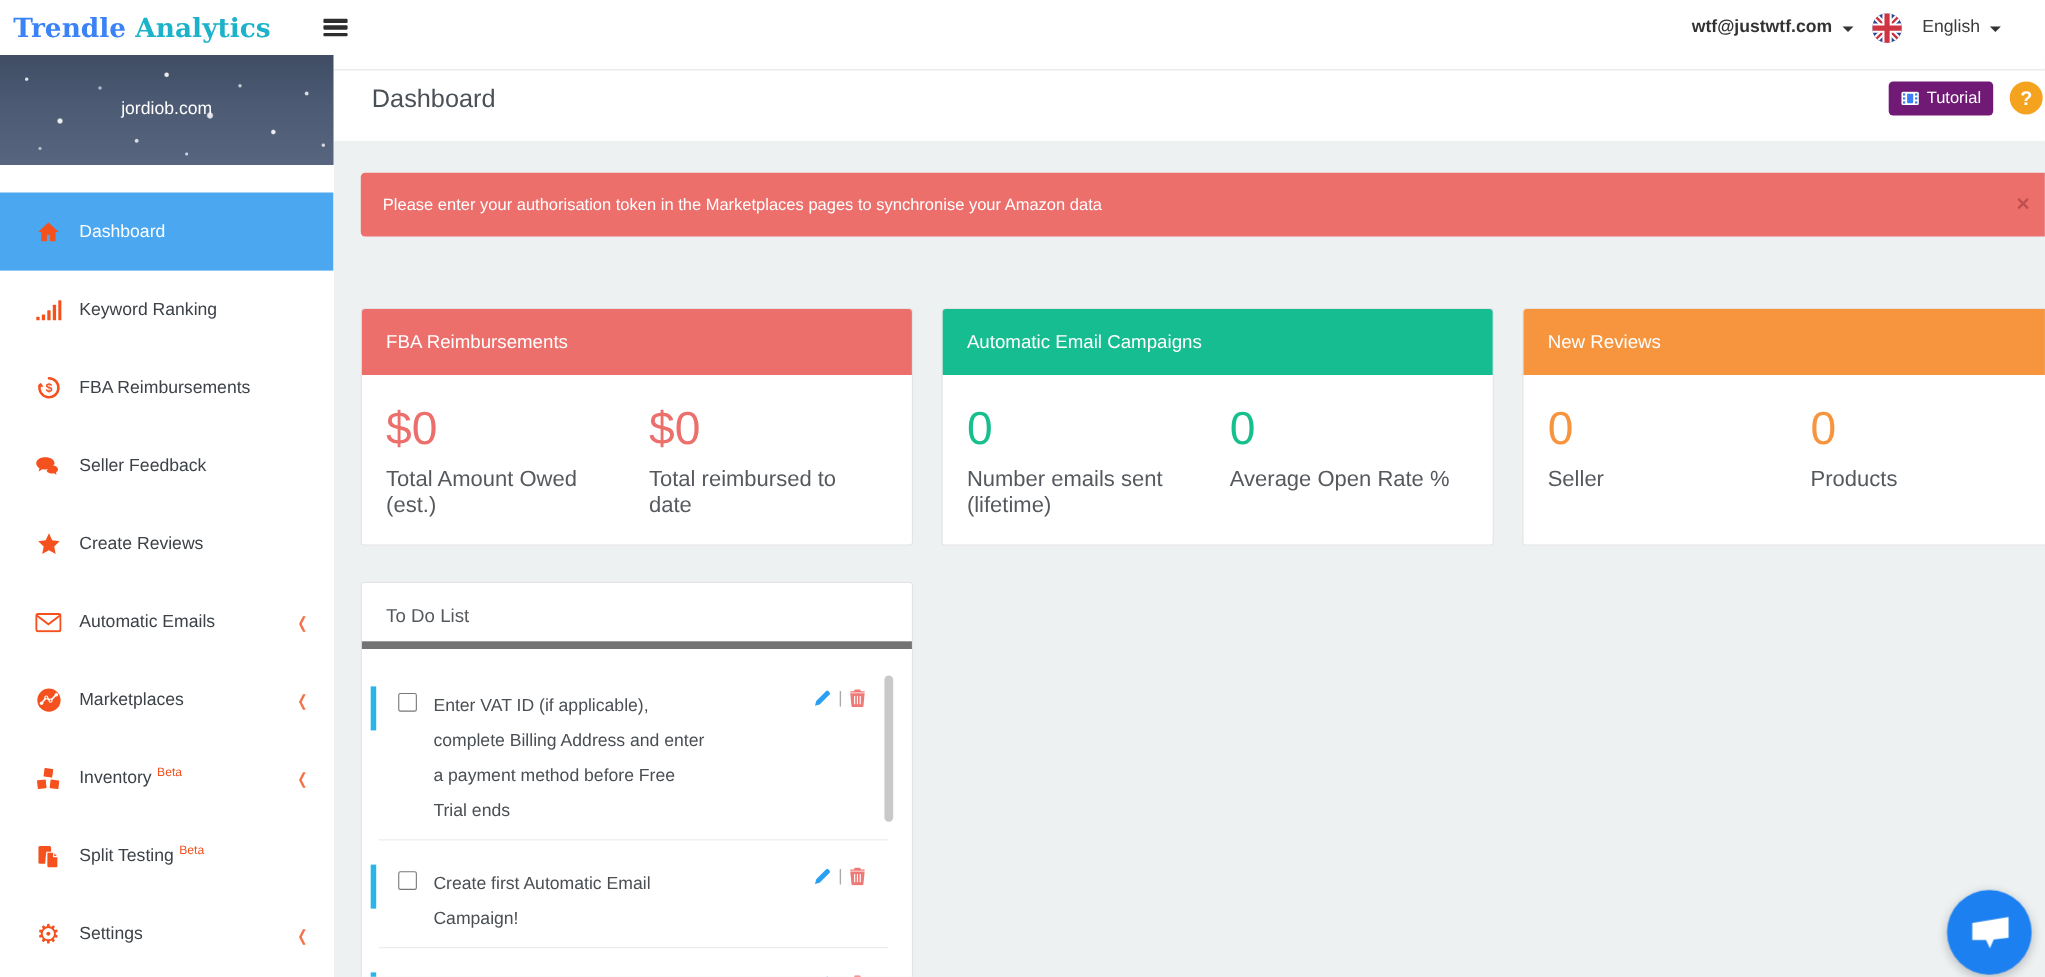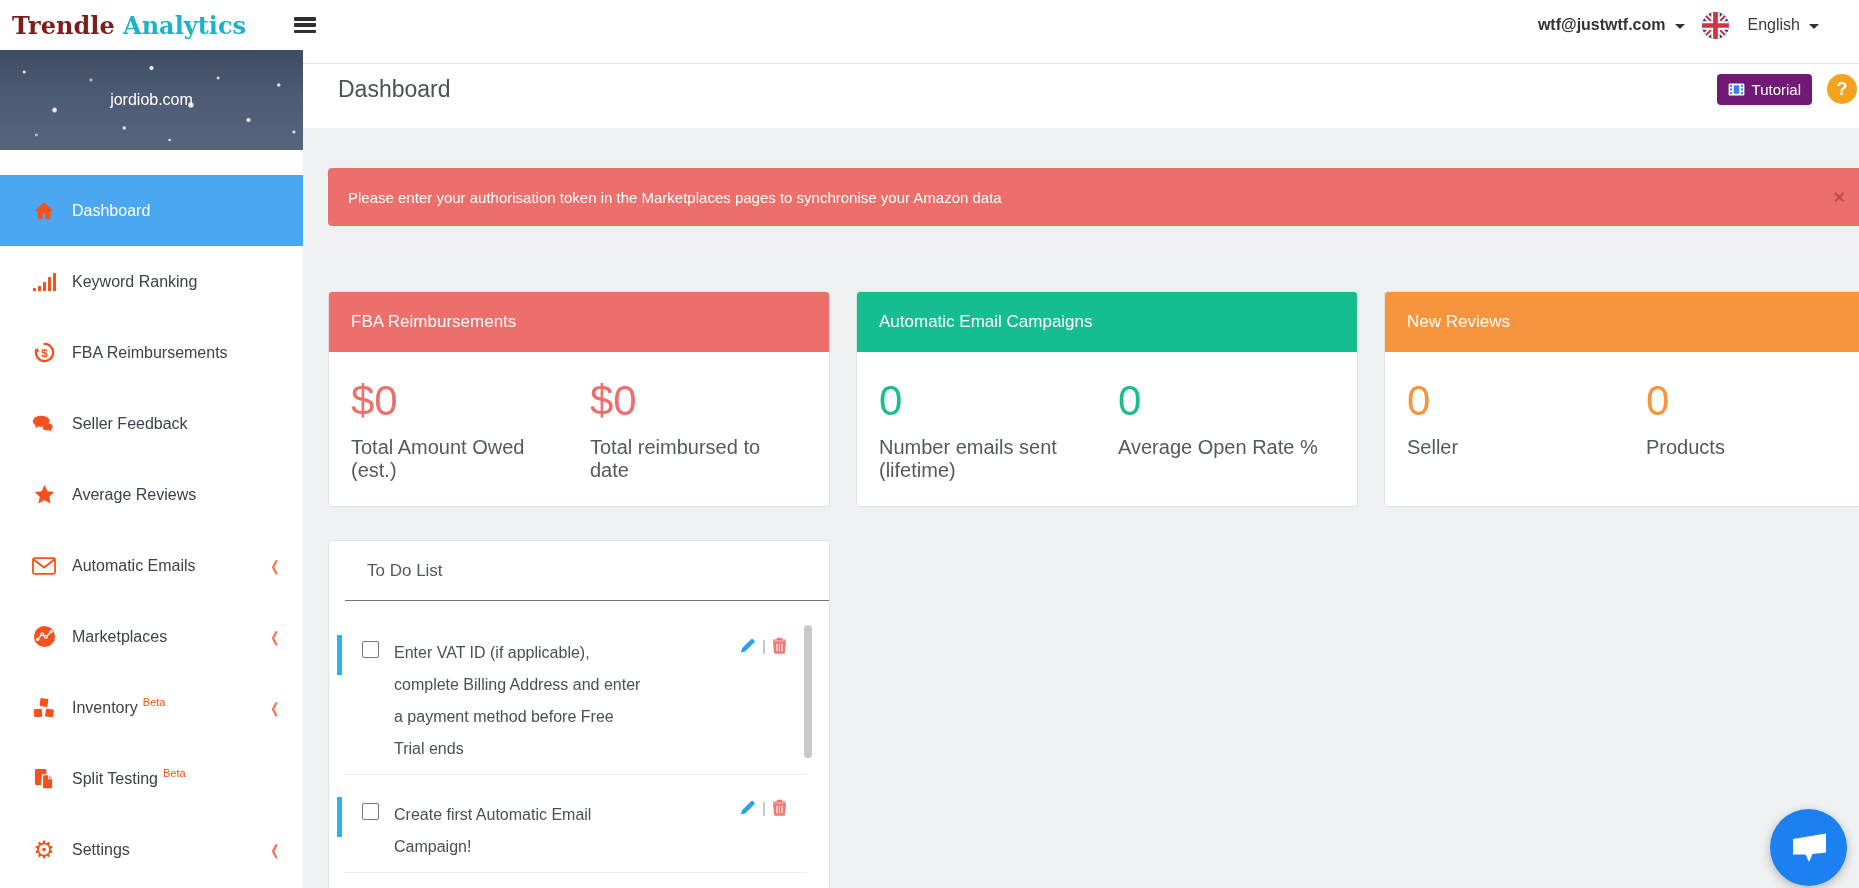--- a/index.html
+++ b/index.html
@@ -3,21 +3,21 @@
 <meta charset="utf-8">
 <style>
   * { margin:0; padding:0; box-sizing:border-box; }
   html,body { width:1859px; height:888px; overflow:hidden; background:#eef1f2;
               font-family:"Liberation Sans", sans-serif; }
 
   
   .topbar { position:fixed; top:0; left:0; width:1859px; height:50px; background:#fff; z-index:30;
             display:flex; align-items:center; }
   .logo { margin-left:12px; font-family:"DejaVu Serif", serif; font-weight:bold; font-size:24px; white-space:nowrap; }
-  .logo .lp { color:#7f1d1d; }
+  .logo .lp { color:#3b82f6; }
   .logo .ls { color:#1cb2c9; }
   .hamburger { margin-left:48px; width:22px; height:16px; display:flex; flex-direction:column; justify-content:space-between; cursor:pointer; }
   .hamburger div { height:3.5px; background:#2e2e2e; border-radius:1px; }
   .topbar-right { position:absolute; right:40px; top:0; height:50px; display:flex; align-items:center; gap:9px; }
   .user-email { font-weight:bold; font-size:16px; color:#333; }
   .caret { width:0; height:0; border-left:5px solid transparent; border-right:5px solid transparent; border-top:5px solid #333; margin-top:3px; }
   .flag { width:27px; height:27px; margin-left:8px; }
   .lang { font-size:16px; color:#3a3a3a; margin-left:10px; }
 
   
@@ -59,38 +59,38 @@
   .page-title { font-size:23px; color:#4b5056; flex:1 1 auto; }
   .tutorial-btn { display:flex; align-items:center; gap:7px; background:#701a75; color:#fff; font-size:15px;
                   border:none; border-radius:4px; height:31px; padding:0 11px; cursor:pointer; flex:0 0 auto; }
   .help-circle { flex:0 0 auto; width:30px; height:30px; border-radius:50%; background:#f5a31f; color:#fff;
                  font-weight:bold; font-size:18px; display:flex; align-items:center; justify-content:center;
                  margin-left:15px; margin-right:-13px; cursor:pointer; }
 
   .content { padding:29px 0 0 25px; }
 
   .alert { position:relative; background:#ec6f6c; border-radius:4px 0 0 4px; height:58px; display:flex; align-items:center;
-           padding-left:20px; color:#fff; font-size:15px;margin-top:11px; }
+           padding-left:20px; color:#fff; font-size:15px; }
   .alert-close { position:absolute; right:13px; top:50%; transform:translateY(-50%); color:#bf4f4c;
                  font-weight:bold; font-size:16px; cursor:pointer; }
 
   .cards-row { display:flex; gap:26px; margin-top:65px; }
   .card { width:502px; flex:0 0 auto; background:#fff; border:1px solid #e3e3e3; border-radius:3px; }
   .card-head { height:60px; line-height:60px; padding-left:22px; color:#fff; font-size:17px;
                border-radius:3px 3px 0 0; }
   .head-red { background:#ec6f6c; } .head-green { background:#15bd90; } .head-orange { background:#f6953e; }
   .card-body { display:flex; padding:28px 0 0 22px; height:154px; }
   .stat { width:244px; }
   .stat-value { font-size:42px; line-height:1.0; }
   .val-red { color:#ec6f6c; } .val-green { color:#17bf8e; } .val-orange { color:#f6953e; }
   .stat-label { margin-top:14px; font-size:20px; color:#55595d; line-height:23px; max-width:205px; }
 
   
   .todo-card { width:502px; margin-top:33px; background:#fff; border:1px solid #e3e3e3; border-radius:3px; height:560px; }
-  .todo-head { height:60px; line-height:60px; padding-left:22px; font-size:17px; color:#55595d; border-bottom:1px solid #737373;margin-left:16px; }
+  .todo-head { height:60px; line-height:60px; padding-left:22px; font-size:17px; color:#55595d; border-bottom:7px solid #737373; }
   .todo-list { position:relative; padding-top:12px; }
   .todo-item { position:relative; padding:24px 95px 10px 65px; font-size:16px; color:#4a4f54; }
   .todo-item::after { content:""; position:absolute; left:15px; right:22px; bottom:0; height:1px; background:#ececec; }
   .todo-item:last-child::after { display:none; }
   .todo-text { width:250px; line-height:32px; }
   .todo-bar { position:absolute; left:8px; top:22px; width:5px; height:40px; background:#29b5e8; }
   .todo-check { position:absolute; left:33px; top:28px; width:17px; height:17px; background:#fff;
                 border:1.5px solid #777; border-radius:2px; cursor:pointer; }
   .todo-actions { position:absolute; right:42px; top:24px; display:flex; align-items:center; gap:6px; }
   .action-divider { color:#a9a9a9; font-size:15px; }
@@ -185,21 +185,21 @@
       </span>
       <span>Seller Feedback</span>
     </div>
 
     <div class="menu-item">
       <span class="menu-icon">
         <svg width="23" height="22" viewBox="0 0 24 23" fill="#f4511e">
             <path d="M12 0.8 l3.1 6.7 7.1.9 -5.2 5 1.4 7.1 L12 17l-6.4 3.5 1.4-7.1 -5.2-5 7.1-.9z"></path>
           </svg>
       </span>
-      <span>Average Reviews</span>
+      <span>Create Reviews</span>
     </div>
 
     <div class="menu-item">
       <span class="menu-icon">
         <svg width="24" height="18" viewBox="0 0 24 18" fill="none" stroke="#f4511e" stroke-width="1.8">
           <rect x="1" y="1.2" width="22" height="15.6" rx="1.5"></rect>
           <path d="M1.5 2.5 12 10.5 22.5 2.5"></path>
         </svg>
       </span>
       <span>Automatic Emails</span>

